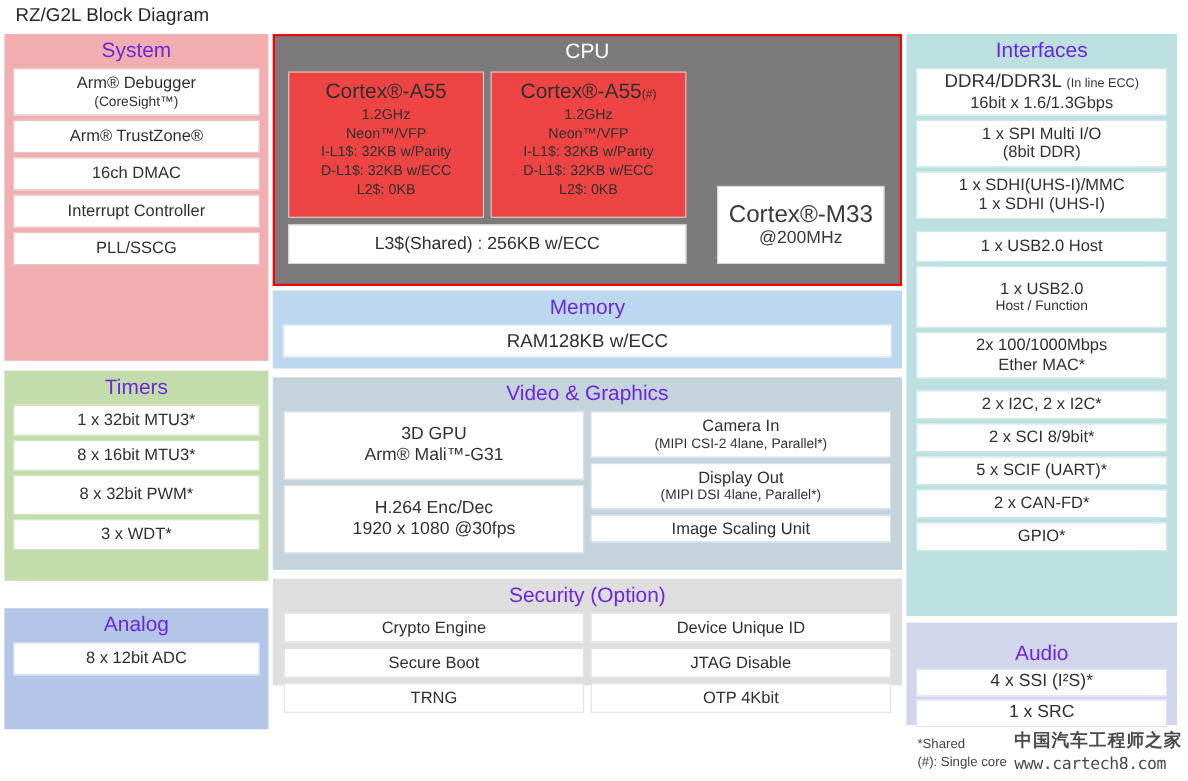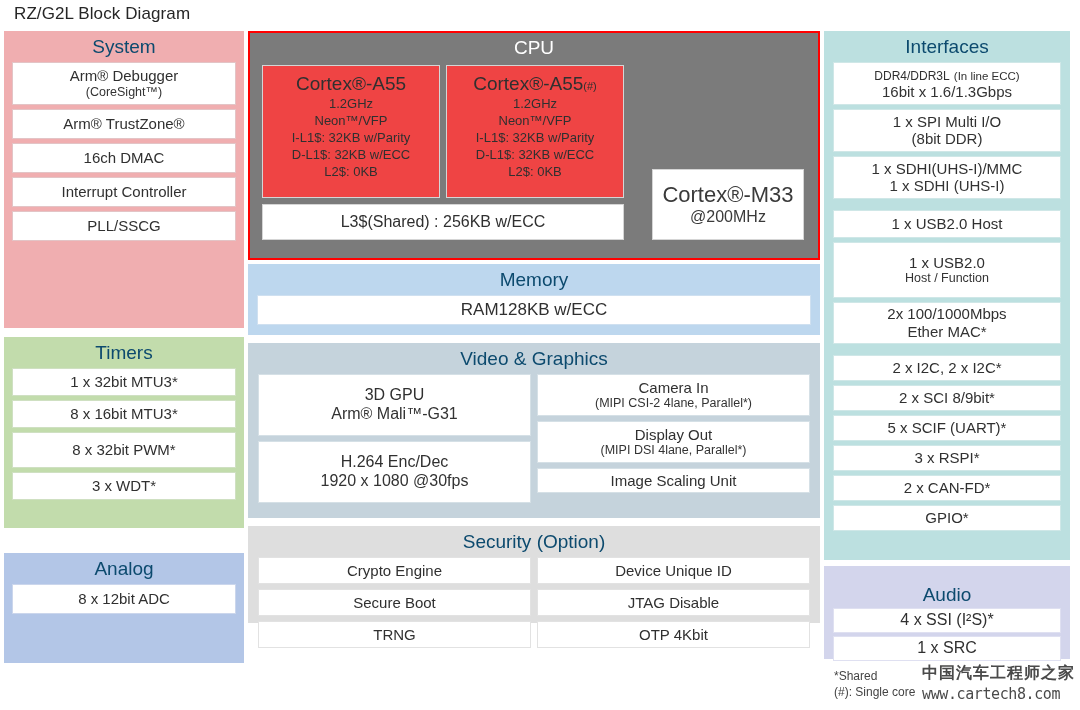--- a/index.html
+++ b/index.html
@@ -11,21 +11,21 @@
   #root{position:relative;width:1080px;height:710px;}
 
   .page-title{
     position:absolute;left:14px;top:4px;
     font-size:17px;color:#262626;letter-spacing:.1px;
   }
 
   
   .panel{position:absolute;box-sizing:border-box;}
   .panel-title{
-    text-align:center;font-size:19px;color:#0c4a6e;
+    text-align:center;font-size:19px;color:#6d28d9;
     line-height:1.15;padding:5px 0 4px;
   }
   .cell{
     background:#ffffff;border:1px solid #cfd6da;box-sizing:border-box;
     text-align:center;color:#303030;font-size:15px;
     display:flex;flex-direction:column;align-items:center;justify-content:center;
     line-height:1.18;
   }
   .cell .sub{font-size:12.5px;color:#333;}
   .cell .main{font-size:15px;}
@@ -252,21 +252,21 @@
           </div>
       </div>
     </div>
   </div>
 
   <div class="panel" id="interfaces-panel" style="background: rgb(188, 224, 224);">
     <div class="panel-title">Interfaces</div>
 
     <div class="if-group">
       <div class="cell" style="height:43px">
-        <span><span style="font-size:12px">DDR4/DDR3L</span> <span style="font-size:11.5px">(In line ECC)</span></span>
+        <span><span style="font-size:17px">DDR4/DDR3L</span> <span style="font-size:11.5px">(In line ECC)</span></span>
         <span class="sub" style="font-size:15px">16bit x 1.6/1.3Gbps</span>
       </div>
       <div class="cell" style="height:43px">
         <span class="main">1 x SPI Multi I/O</span>
         <span class="sub" style="font-size:15px">(8bit DDR)</span>
       </div>
       <div class="cell" style="height:43px">
         <span class="main">1 x SDHI(UHS-I)/MMC</span>
         <span class="sub" style="font-size:15px">1 x SDHI (UHS-I)</span>
       </div>
@@ -292,23 +292,20 @@
 
     <div class="if-group">
       <div class="cell" style="height:26px">
           <span class="main">2 x I2C, 2 x I2C*</span>
         </div>
       <div class="cell" style="height:26px">
           <span class="main">2 x SCI 8/9bit*</span>
         </div>
       <div class="cell" style="height:26px">
           <span class="main">5 x SCIF (UART)*</span>
-        </div>
-      <div class="cell" style="height:26px">
-          <span class="main">3 x RSPI*</span>
         </div>
       <div class="cell" style="height:26px">
           <span class="main">2 x CAN-FD*</span>
         </div>
       <div class="cell" style="height:26px">
           <span class="main">GPIO*</span>
         </div>
     </div>
   </div>
 

